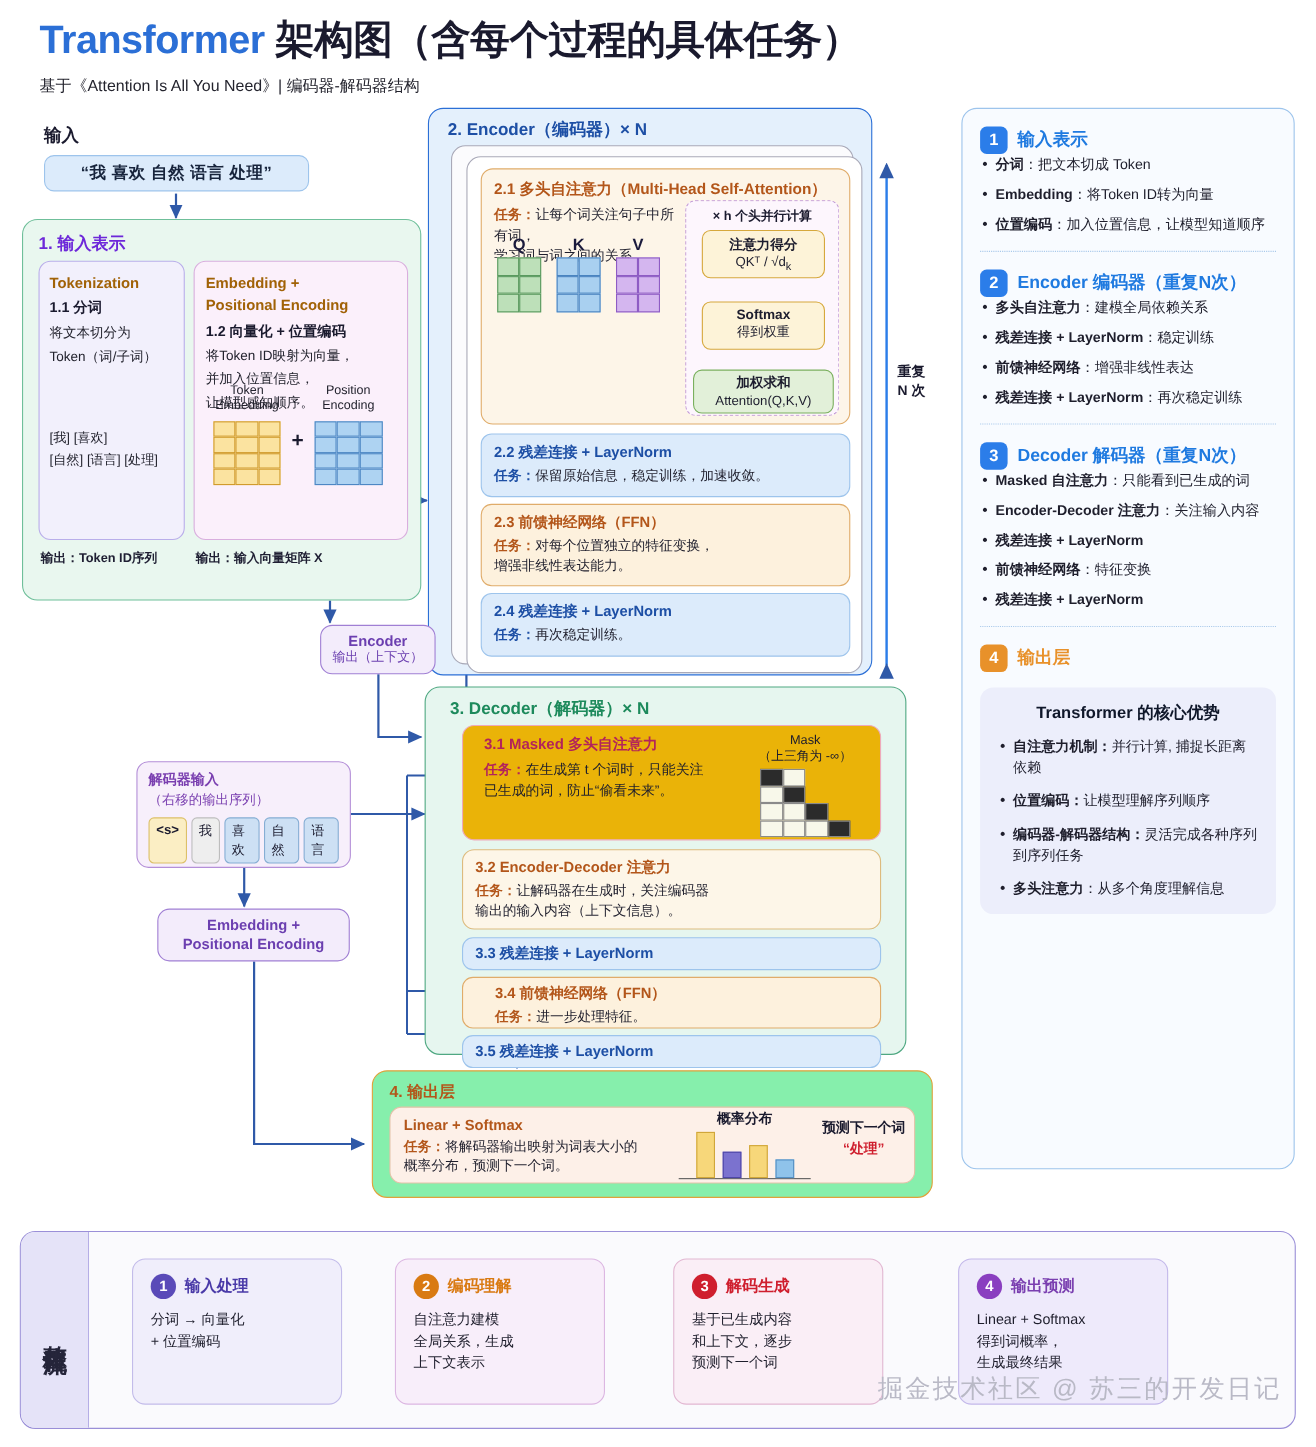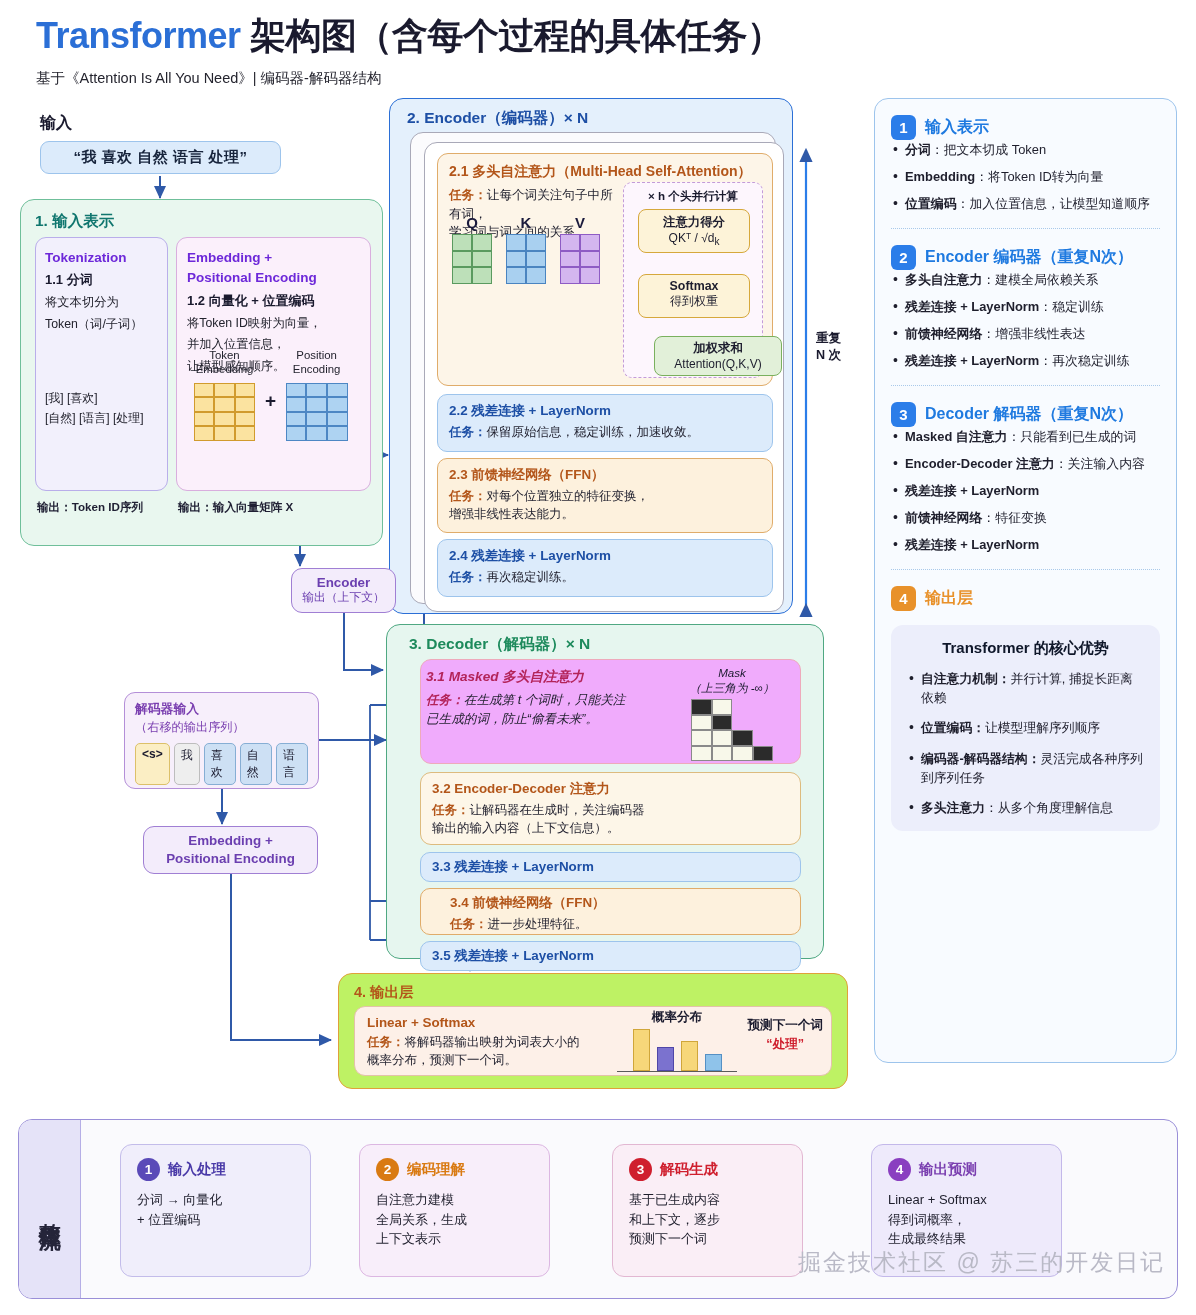--- a/index.html
+++ b/index.html
@@ -26,30 +26,30 @@
     background: #dcebfb; border: 1.4px solid #9dc4ec; border-radius: 9px;
     display: flex; align-items: center; justify-content: center;
     font-size: 15px; font-weight: 600; color: #17243c; letter-spacing: 0.5px;
   }
 
   
   .sec1 {
     position: absolute; left: 20px; top: 199px; width: 363px; height: 347px;
     background: #e9f7ef; border: 1.6px solid #6fbf9a; border-radius: 14px;
   }
-  .sec1-title { position: absolute; left: 14px; top: 11px; font-size: 15.5px; font-weight: bold; color: #0f766e; }
+  .sec1-title { position: absolute; left: 14px; top: 11px; font-size: 15.5px; font-weight: bold; color: #6d28d9; }
   .card-tok {
     position: absolute; left: 14px; top: 37px; width: 133px; height: 254px;
     background: #f2f0fc; border: 1.3px solid #b9aeea; border-radius: 11px; padding: 10px 9px;
   }
   .card-emb {
     position: absolute; left: 155px; top: 37px; width: 195px; height: 254px;
     background: #fbf0fb; border: 1.3px solid #d9aede; border-radius: 11px; padding: 10px 10px;
   }
-  .ch { font-size: 13.5px; font-weight: bold; color: #6d28d9; line-height: 1.5; }
+  .ch { font-size: 13.5px; font-weight: bold; color: #a16207; line-height: 1.5; }
   .ch2 { font-size: 13px; font-weight: bold; color: #1a1a2e; line-height: 1.55; margin-top: 2px; }
   .cb { font-size: 12.3px; color: #23232e; line-height: 1.5; margin-top: 3px; }
   .tok-list { position: absolute; left: 9px; top: 150px; font-size: 12px; line-height: 1.7; color: #23232e; }
   .out-line { position: absolute; font-size: 11.6px; font-weight: bold; color: #1f1f33; }
 
   
   .mat-wrap { position: absolute; left: 9px; top: 110px; width: 180px; display: flex; align-items: flex-start; }
   .mat-col { width: 77px; text-align: center; }
   .mat-cap { font-size: 11.4px; line-height: 1.25; color: #23232e; }
   .grid4 { margin: 6px auto 0; width: 62px; height: 58px; display: grid;
@@ -125,39 +125,39 @@
              background: #f3ecfb; border: 1.4px solid #a07fd4; border-radius: 11px;
              display: flex; flex-direction: column; align-items: center; justify-content: center;
              font-size: 13.4px; font-weight: bold; color: #6b3fb0; line-height: 1.35; }
 
   
   .sec3 { position: absolute; left: 386px; top: 624px; width: 438px; height: 335px;
           background: #e6f6ef; border: 1.6px solid #4fa882; border-radius: 14px; }
   .sec3-title { position: absolute; left: 22px; top: 9px; font-size: 15.5px; font-weight: bold; color: #1d8a5c; }
 
   .box31 { position: absolute; left: 33px; top: 34px; width: 381px; height: 105px;
-           background: #f0abfc; border: 1.2px solid #eeaabb; border-radius: 11px; padding: 8px 5px; font-style: italic; }
+           background: #eab308; border: 1.2px solid #eeaabb; border-radius: 11px; padding: 8px 19px; }
   .t31 { font-size: 13.6px; font-weight: bold; color: #b3245a; }
   .mask-wrap { position: absolute; right: 10px; top: 5px; width: 116px; text-align: center; }
   .mask-cap { font-size: 11.6px; line-height: 1.3; }
   .mask-grid { margin: 4px auto 0; width: 82px; height: 62px; display: grid;
                grid-template-columns: repeat(4,1fr); grid-template-rows: repeat(4,1fr); }
   .mask-grid div { border: 0.7px solid #8a8a8a; background: #f8f8ea; }
   .mask-grid div.on { background: #2b2b2b; }
   .mask-grid div.off { background: transparent; border: none; }
 
   .box32 { position: absolute; left: 33px; top: 147px; width: 381px; height: 73px;
            background: #fdf6e8; border: 1.2px solid #ddbb7e; border-radius: 11px; padding: 7px 11px; }
   .box33 { position: absolute; left: 33px; top: 227px; width: 381px; height: 30px; }
   .box34 { position: absolute; left: 33px; top: 263px; width: 381px; height: 47px; }
   .box35 { position: absolute; left: 33px; top: 316px; width: 381px; height: 30px; }
 
   
   .sec4 { position: absolute; left: 338px; top: 973px; width: 510px; height: 116px;
-          background: #bef264; border: 1.6px solid #e0a13a; border-radius: 14px; }
+          background: #86efac; border: 1.6px solid #e0a13a; border-radius: 14px; }
   .sec4-title { position: absolute; left: 15px; top: 9px; font-size: 14.5px; font-weight: bold; color: #b3561a; }
   .sec4-card { position: absolute; left: 15px; top: 32px; width: 478px; height: 70px;
                background: #fdf0e8; border: 1.1px solid #e3c2a8; border-radius: 11px; padding: 8px 12px; }
   .probchart { position: absolute; left: 262px; top: 2px; width: 120px; text-align: center; }
   .pc-title { font-size: 12.6px; font-weight: bold; }
   .bars { display: flex; align-items: flex-end; gap: 7px; height: 42px; margin-top: 4px;
           border-bottom: 1.6px solid #5a5a5a; padding: 0 4px; justify-content: center; }
   .bar { width: 17px; }
   .predict { position: absolute; right: 8px; top: 10px; text-align: center; }
   .pd1 { font-size: 12.6px; font-weight: bold; }
@@ -395,21 +395,21 @@
           <div class="heads">
             <div class="heads-cap">× h 个头并行计算</div>
             <div class="flowbox fb-y" style="left:14px; top:26px; width:112px; height:44px; padding-top:4px;">
               <div class="fb-t1">注意力得分</div>
               <div class="fb-t2"><span>QKᵀ / √d</span><sub>k</sub></div>
             </div>
             <div class="flowbox fb-y" style="left:14px; top:91px; width:112px; height:44px; padding-top:4px;">
               <div class="fb-t1">Softmax</div>
               <div class="fb-t2">得到权重</div>
             </div>
-            <div class="flowbox fb-g" style="left:6px; top:153px; width:128px; height:40px; padding-top:3px;margin-left:24px;">
+            <div class="flowbox fb-g" style="left:6px; top:153px; width:128px; height:40px; padding-top:3px;">
               <div class="fb-t1">加权求和</div>
               <div class="fb-t2">Attention(Q,K,V)</div>
             </div>
           </div>
         </div>
 
         <div class="blue-box" style="position:absolute; left:12px; top:251px; width:336px; height:58px;">
           <div class="bt">2.2 残差连接 + LayerNorm</div>
           <div class="bd"><b>任务：</b><span>保留原始信息，稳定训练，加速收敛。</span></div>
         </div>

